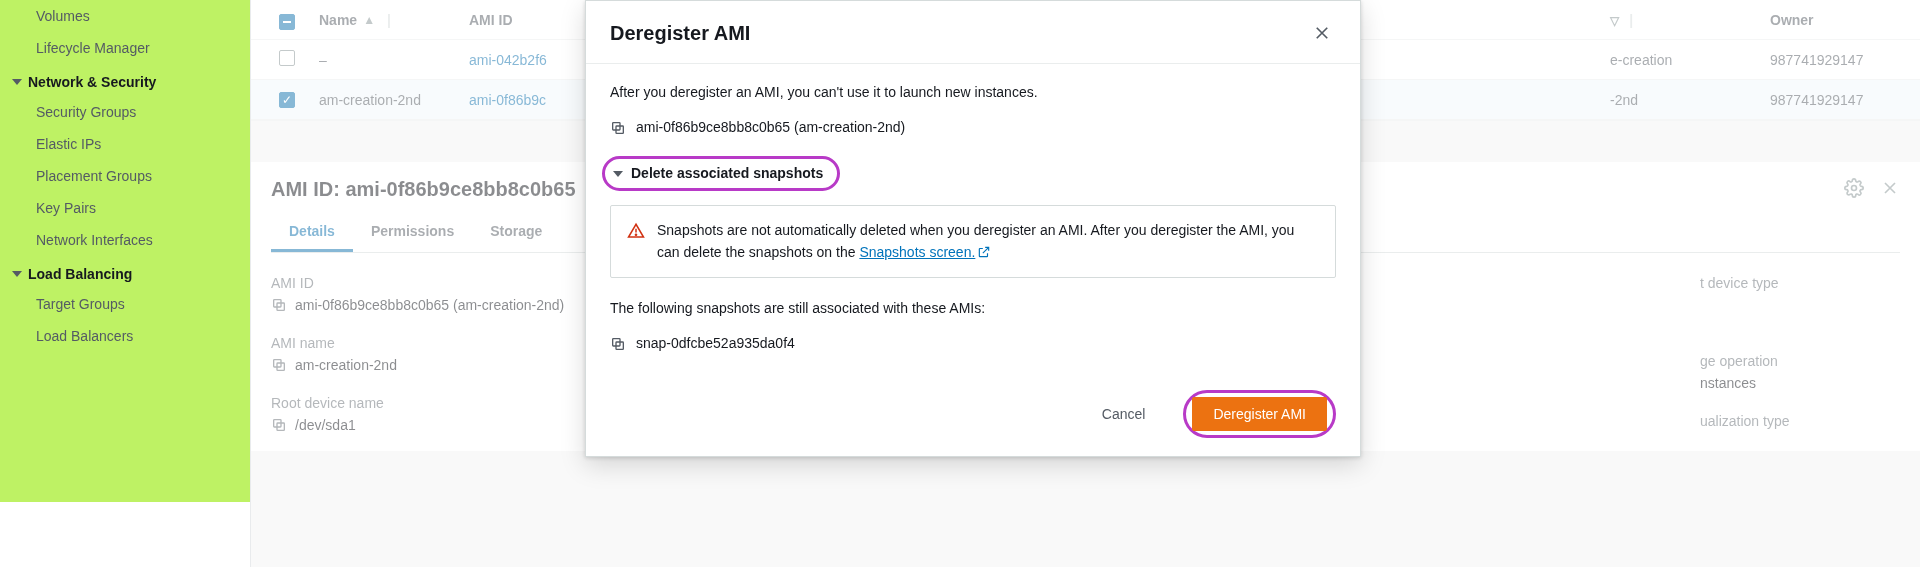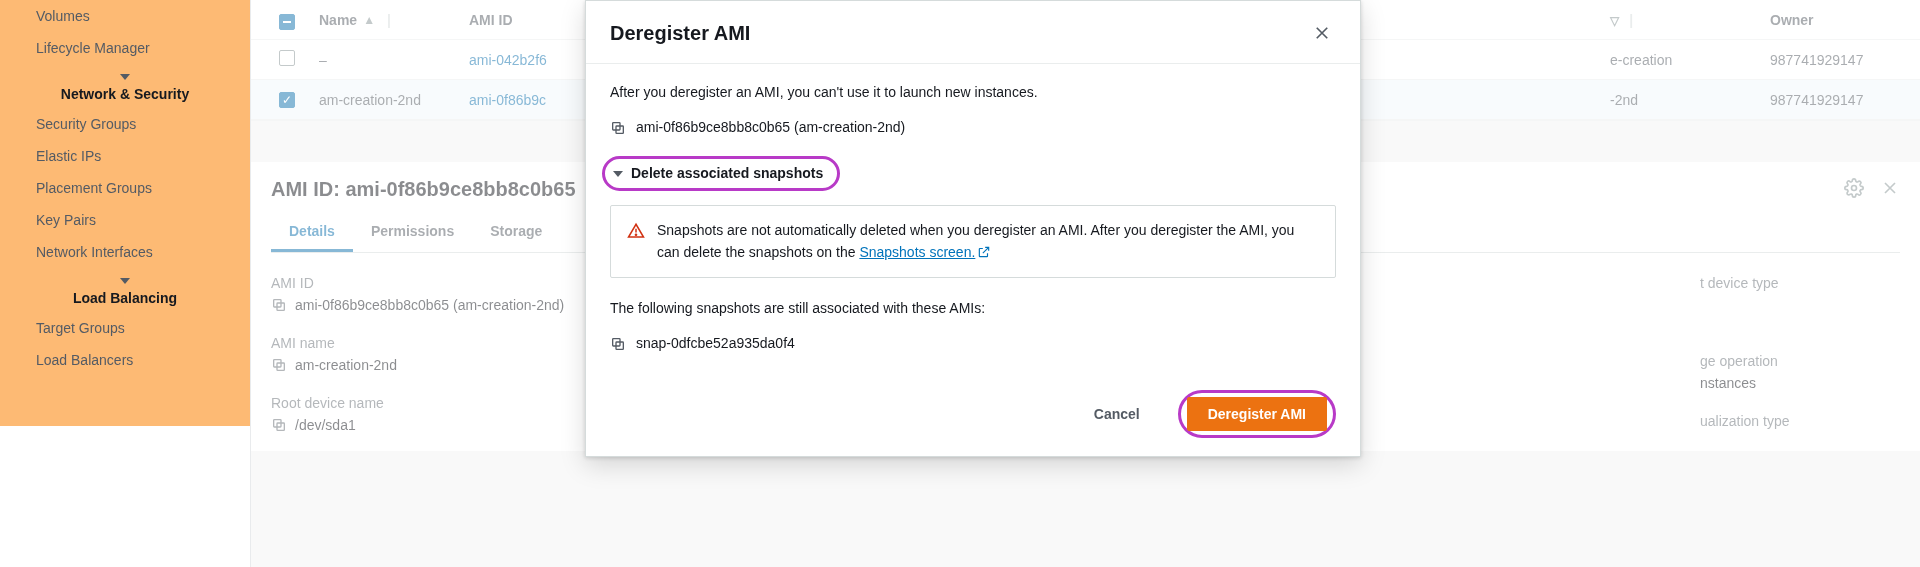--- a/index.html
+++ b/index.html
@@ -13,41 +13,40 @@
   overflow: hidden;
   position: relative;
 }
 a { color: #0073bb; text-decoration: none; }
 
 
 .sidebar {
   position: absolute;
   left: 0; top: 0;
   width: 250px;
-  height: 426px;
-  background: #fdba74;
+  height: 502px;
+  background: #bef264;
   padding: 0 0 0 0;
   overflow: hidden;
 }
 .nav-item {
   padding: 8px 12px 8px 36px;
   font-size: 14px;
   color: #545b64;
   cursor: pointer;
 }
 .nav-section {
   padding: 10px 12px 6px 12px;
   font-size: 14px;
   font-weight: 700;
   color: #16191f;
   cursor: pointer;
   display: flex;
   align-items: center;
   gap: 6px;
-  flex-direction: column;
 }
 .caret-down {
   display: inline-block;
   width: 0; height: 0;
   border-left: 5px solid transparent;
   border-right: 5px solid transparent;
   border-top: 6px solid #545b64;
 }
 
 
@@ -184,21 +183,21 @@
   margin-top:2px;
 }
 .ext-link { text-decoration: underline; }
 .ext-icon { display:inline-block; vertical-align:-2px; margin-left:2px; color:#0073bb; }
 
 .modal-footer {
   padding: 14px 24px 18px 24px;
   display:flex; justify-content:flex-end; align-items:center; gap:18px;
 }
 .btn {
-  font-size:14px; font-weight:700;
+  font-size:14px; font-weight:400;
   padding: 8px 20px;
   border-radius: 2px;
   cursor:pointer;
 }
 .btn-link {
   background:none; border:none; color:#545b64;
 }
 .btn-primary {
   background:#ec7211; color:#fff; border:1px solid #ec7211;
 }

